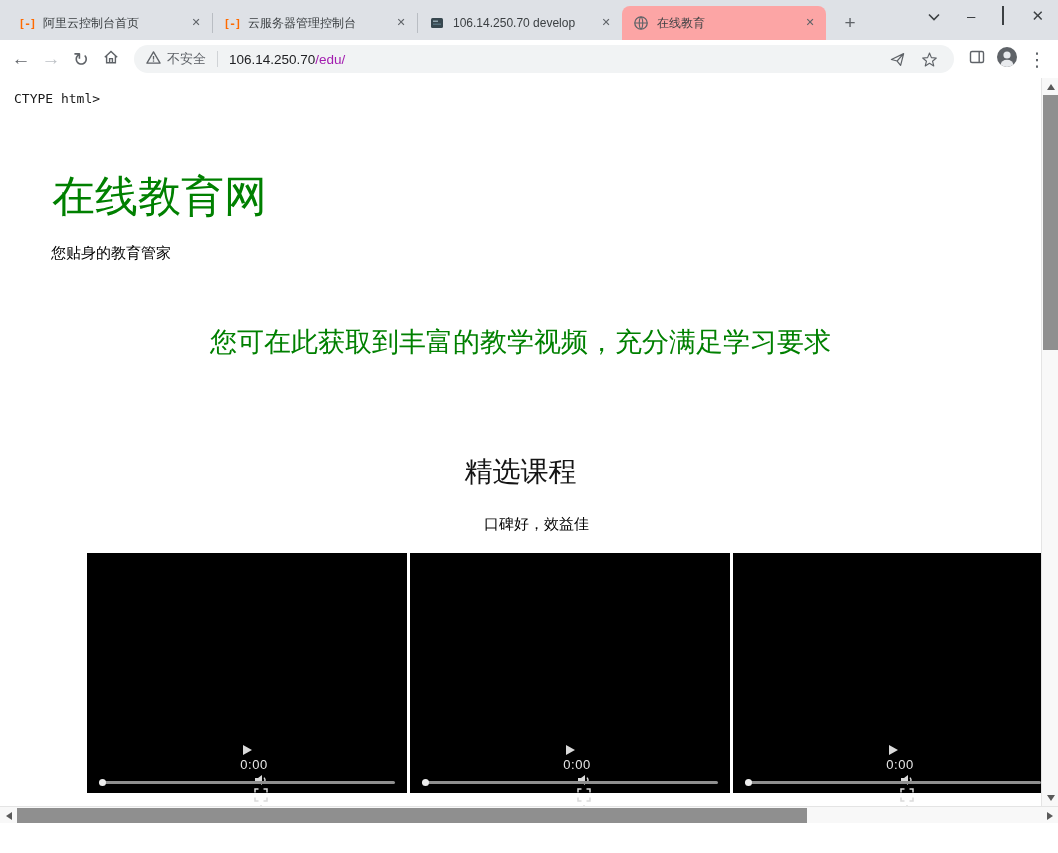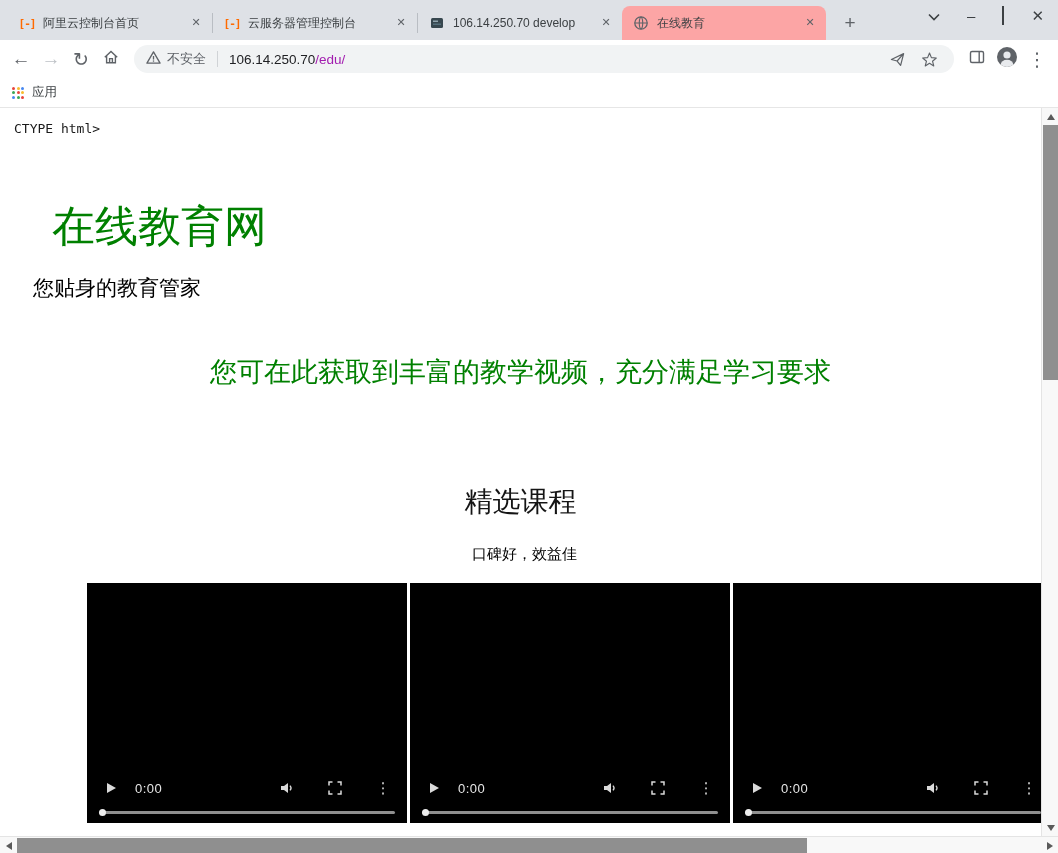--- a/index.html
+++ b/index.html
@@ -43,28 +43,28 @@
   .apps-grid i:nth-child(4){background:#3aa757}.apps-grid i:nth-child(5){background:#e8453c}.apps-grid i:nth-child(6){background:#f9bb2d}
   .apps-grid i:nth-child(7){background:#4688f1}.apps-grid i:nth-child(8){background:#3aa757}.apps-grid i:nth-child(9){background:#e8453c}
   .apps-label { font-size:12.5px; color:#3c4043; }
 
   
   .content { position:relative; height:745px; background:#fff;text-decoration:underline; }
   .page { position:absolute; left:0; top:0; width:1041px; height:728px; overflow:hidden; background:#fff; }
 
   .doctype { position:absolute; left:14px; top:13px; font-family:"DejaVu Sans Mono", monospace; font-size:13px; color:#1a1a1a; }
   .site-title { position:absolute; left:52px; top:90px; font-size:43px; font-weight:400; color:#008000; }
-  .site-sub { position:absolute; left:33px; top:166px; font-size:21px; color:#000; }
+  .site-sub { position:absolute; left:51px; top:166px; font-size:15px; color:#000; }
   .tagline { position:absolute; left:0; top:246px; width:100%; text-align:center; font-size:27px; color:#008000; }
   .feat-title { position:absolute; left:0; top:375px; width:100%; text-align:center; font-size:28px; color:#151515; }
-  .feat-sub { position:absolute; left:4px; top:437px; width:100%; text-align:center; font-size:15px; color:#000; }
+  .feat-sub { position:absolute; left:16px; top:437px; width:100%; text-align:center; font-size:15px; color:#000; }
 
   .videos { position:absolute; left:87px; top:475px; display:flex; gap:3px; }
   .video { width:320px; height:240px; background:#000; position:relative; flex:0 0 320px; }
-  .vctrl { position:absolute; left:0; right:0; bottom:20px; height:30px; display:flex; align-items:center; padding:0 14px; }
+  .vctrl { position:absolute; left:0; right:0; bottom:20px; height:30px; display:flex; align-items:center; padding:0 14px;flex-direction:column; }
   .vbtn { width:20px; height:20px; display:flex; align-items:center; justify-content:center; }
   .vtime { font-size:13px; color:#e6e6e6; margin-left:14px; letter-spacing:.5px; }
   .vspacer { flex:1; }
   .vright { margin-left:28px; }
   .vdots { color:#d9d9d9; font-size:15px; }
   .vtrack { position:absolute; left:12px; right:12px; bottom:9px; height:3px; background:#8f8f8f; border-radius:2px; }
   .vtrack::before { content:''; position:absolute; left:0; top:-2px; width:7px; height:7px; border-radius:50%; background:#ededed; }
 
   
   .vscroll { position:absolute; right:0; top:0; width:17px; height:728px; background:#f8f8f8; border-left:1px solid #e4e4e4; }
@@ -194,36 +194,20 @@
               <ellipse cx="11" cy="18.8" rx="6.3" ry="5"></ellipse>
             </g>
           </svg>
       </span>
     </div>
     <div class="tool-btn">
         <span>⋮</span>
       </div>
   </div>
 
-  <div class="bookmarks">
-    <div class="apps-shortcut">
-      <span class="apps-grid">
-          <i></i>
-          <i></i>
-          <i></i>
-          <i></i>
-          <i></i>
-          <i></i>
-          <i></i>
-          <i></i>
-          <i></i>
-        </span>
-      <span class="apps-label">应用</span>
-    </div>
-  </div>
 
   <div class="content">
     <div class="page">
       <div class="doctype">CTYPE html&gt;</div>
       <div class="site-title">在线教育网</div>
       <div class="site-sub">您贴身的教育管家</div>
       <div class="tagline">您可在此获取到丰富的教学视频，充分满足学习要求</div>
       <div class="feat-title">精选课程</div>
       <div class="feat-sub">口碑好，效益佳</div>
 

